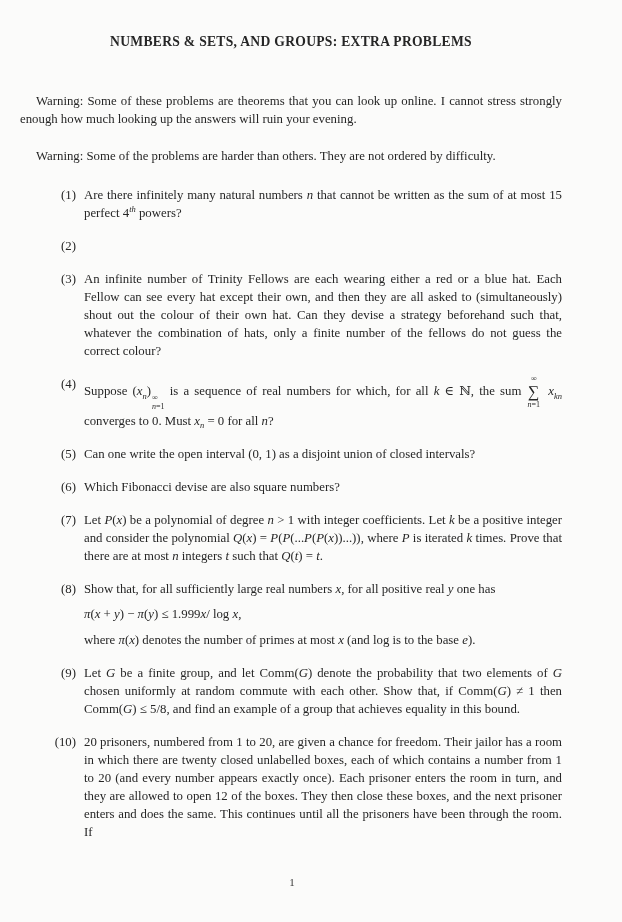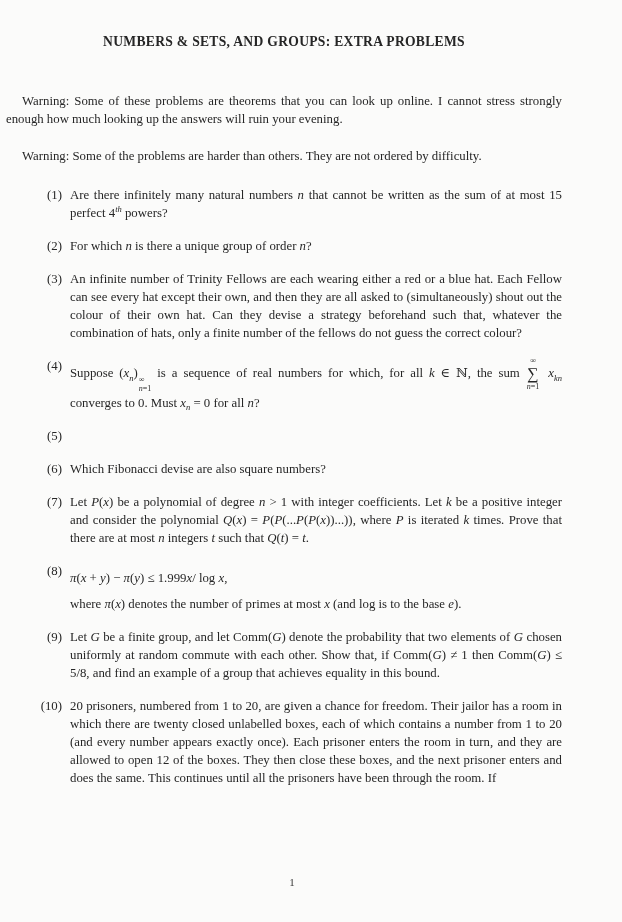--- a/index.html
+++ b/index.html
@@ -8,21 +8,21 @@
     width: 622px;
     height: 922px;
     overflow: hidden;
     background: #fbfbfa;
   }
   .page {
     position: relative;
     width: 622px;
     height: 922px;
     box-sizing: border-box;
-    padding: 34px 60px 0 6px;
+    padding: 34px 60px 0 20px;
     font-family: "Liberation Serif", "DejaVu Serif", serif;
     font-size: 12.8px;
     line-height: 18px;
     color: #262626;
   }
   .title {
     margin: 0 0 42px 0;
     text-align: center;
     font-size: 13.6px;
     font-weight: bold;
@@ -105,23 +105,20 @@
     </div>
   <div id="problems" class="problems">
       <div class="problem">
         <span class="plabel">(1)</span>
         <div class="pbody">
           <div class="ptext">Are there infinitely many natural numbers <i>n</i> that cannot be written as the sum of at most 15 perfect 4<sup><i>th</i></sup> powers?</div>
         </div>
       </div>
       <div class="problem">
         <span class="plabel">(2)</span>
-        <div class="pbody">
-          <div class="ptext">For which <i>n</i> is there a unique group of order <i>n</i>?</div>
-        </div>
       </div>
       <div class="problem">
         <span class="plabel">(3)</span>
         <div class="pbody">
           <div class="ptext">An infinite number of Trinity Fellows are each wearing either a red or a blue hat. Each Fellow can see every hat except their own, and then they are all asked to (simultaneously) shout out the colour of their own hat.  Can they devise a strategy beforehand such that, whatever the combination of hats, only a finite number of the fellows do not guess the correct colour?</div>
         </div>
       </div>
       <div class="problem">
         <span class="plabel">(4)</span>
         <div class="pbody">
@@ -130,36 +127,40 @@
               <span><i>n</i>=1</span>
             </span> is a sequence of real numbers for which, for all <i>k</i> ∈ ℕ, the sum <span class="msum">
               <span class="top">∞</span>
               <span class="sig">∑</span>
               <span class="bot"><i>n</i>=1</span>
             </span> <i>x<sub>kn</sub></i> converges to 0.  Must <i>x<sub>n</sub></i> = 0 for all <i>n</i>?</div>
         </div>
       </div>
       <div class="problem">
         <span class="plabel">(5)</span>
+        <div class="pbody">
+          <div class="ptext">Can one write the open interval (0, 1) as a disjoint union of closed intervals?</div>
+        </div>
       </div>
       <div class="problem">
         <span class="plabel">(6)</span>
         <div class="pbody">
           <div class="ptext">Which Fibonacci devise are also square numbers?</div>
         </div>
       </div>
       <div class="problem">
         <span class="plabel">(7)</span>
         <div class="pbody">
           <div class="ptext">Let <i>P</i>(<i>x</i>) be a polynomial of degree <i>n</i> &gt; 1 with integer coefficients.  Let <i>k</i> be a positive integer and consider the polynomial <i>Q</i>(<i>x</i>) = <i>P</i>(<i>P</i>(...<i>P</i>(<i>P</i>(<i>x</i>))...)), where <i>P</i> is iterated <i>k</i> times.  Prove that there are at most <i>n</i> integers <i>t</i> such that <i>Q</i>(<i>t</i>) = <i>t</i>.</div>
         </div>
       </div>
       <div class="problem">
         <span class="plabel">(8)</span>
         <div class="pbody">
+          <div class="ptext">Show that, for all sufficiently large real numbers <i>x</i>, for all positive real <i>y</i> one has</div>
           <div class="display-math"><i>π</i>(<i>x</i> + <i>y</i>) − <i>π</i>(<i>y</i>) ≤ 1.999<i>x</i>/ log <i>x</i>,</div>
           <div class="ptext">where <i>π</i>(<i>x</i>) denotes the number of primes at most <i>x</i> (and log is to the base <i>e</i>).</div>
         </div>
       </div>
       <div class="problem">
         <span class="plabel">(9)</span>
         <div class="pbody">
           <div class="ptext">Let <i>G</i> be a finite group, and let Comm(<i>G</i>) denote the probability that two elements of <i>G</i> chosen uniformly at random commute with each other.  Show that, if Comm(<i>G</i>) ≠ 1 then Comm(<i>G</i>) ≤ 5/8, and find an example of a group that achieves equality in this bound.</div>
         </div>
       </div>

